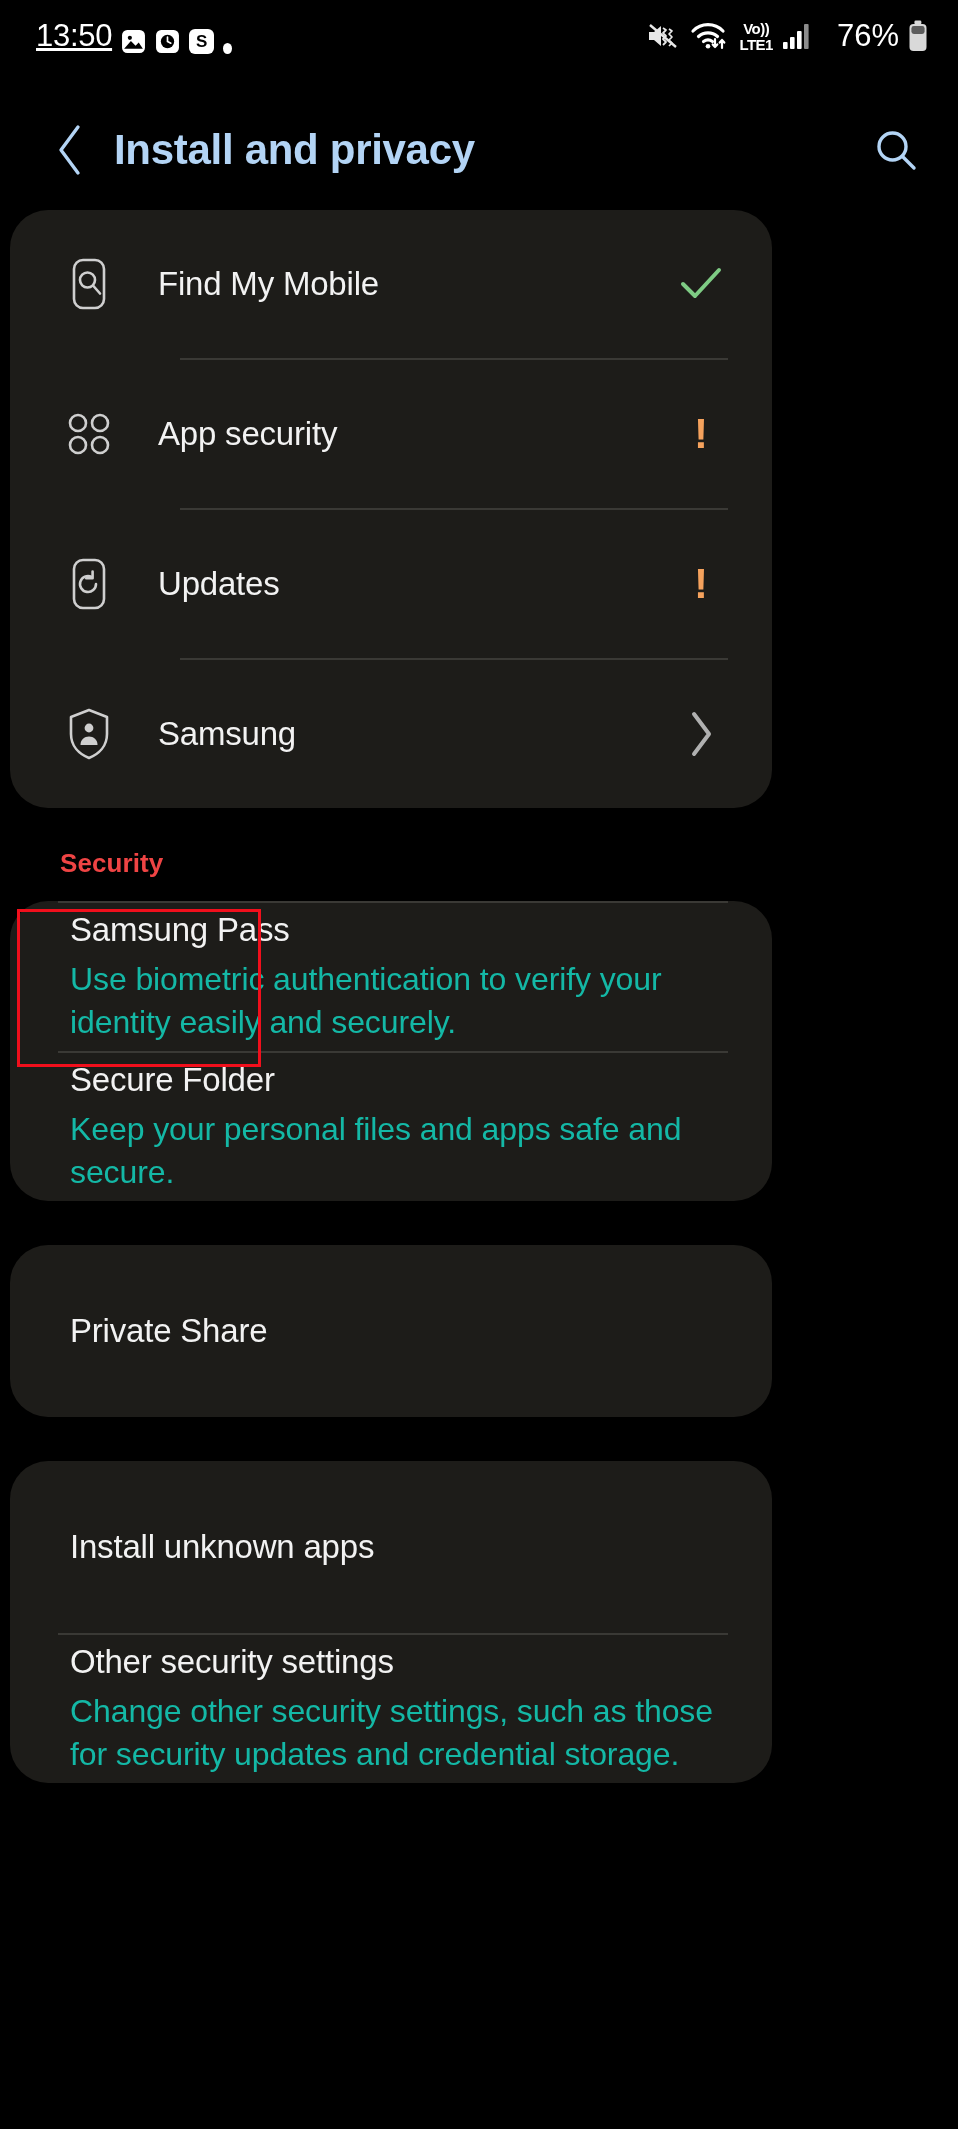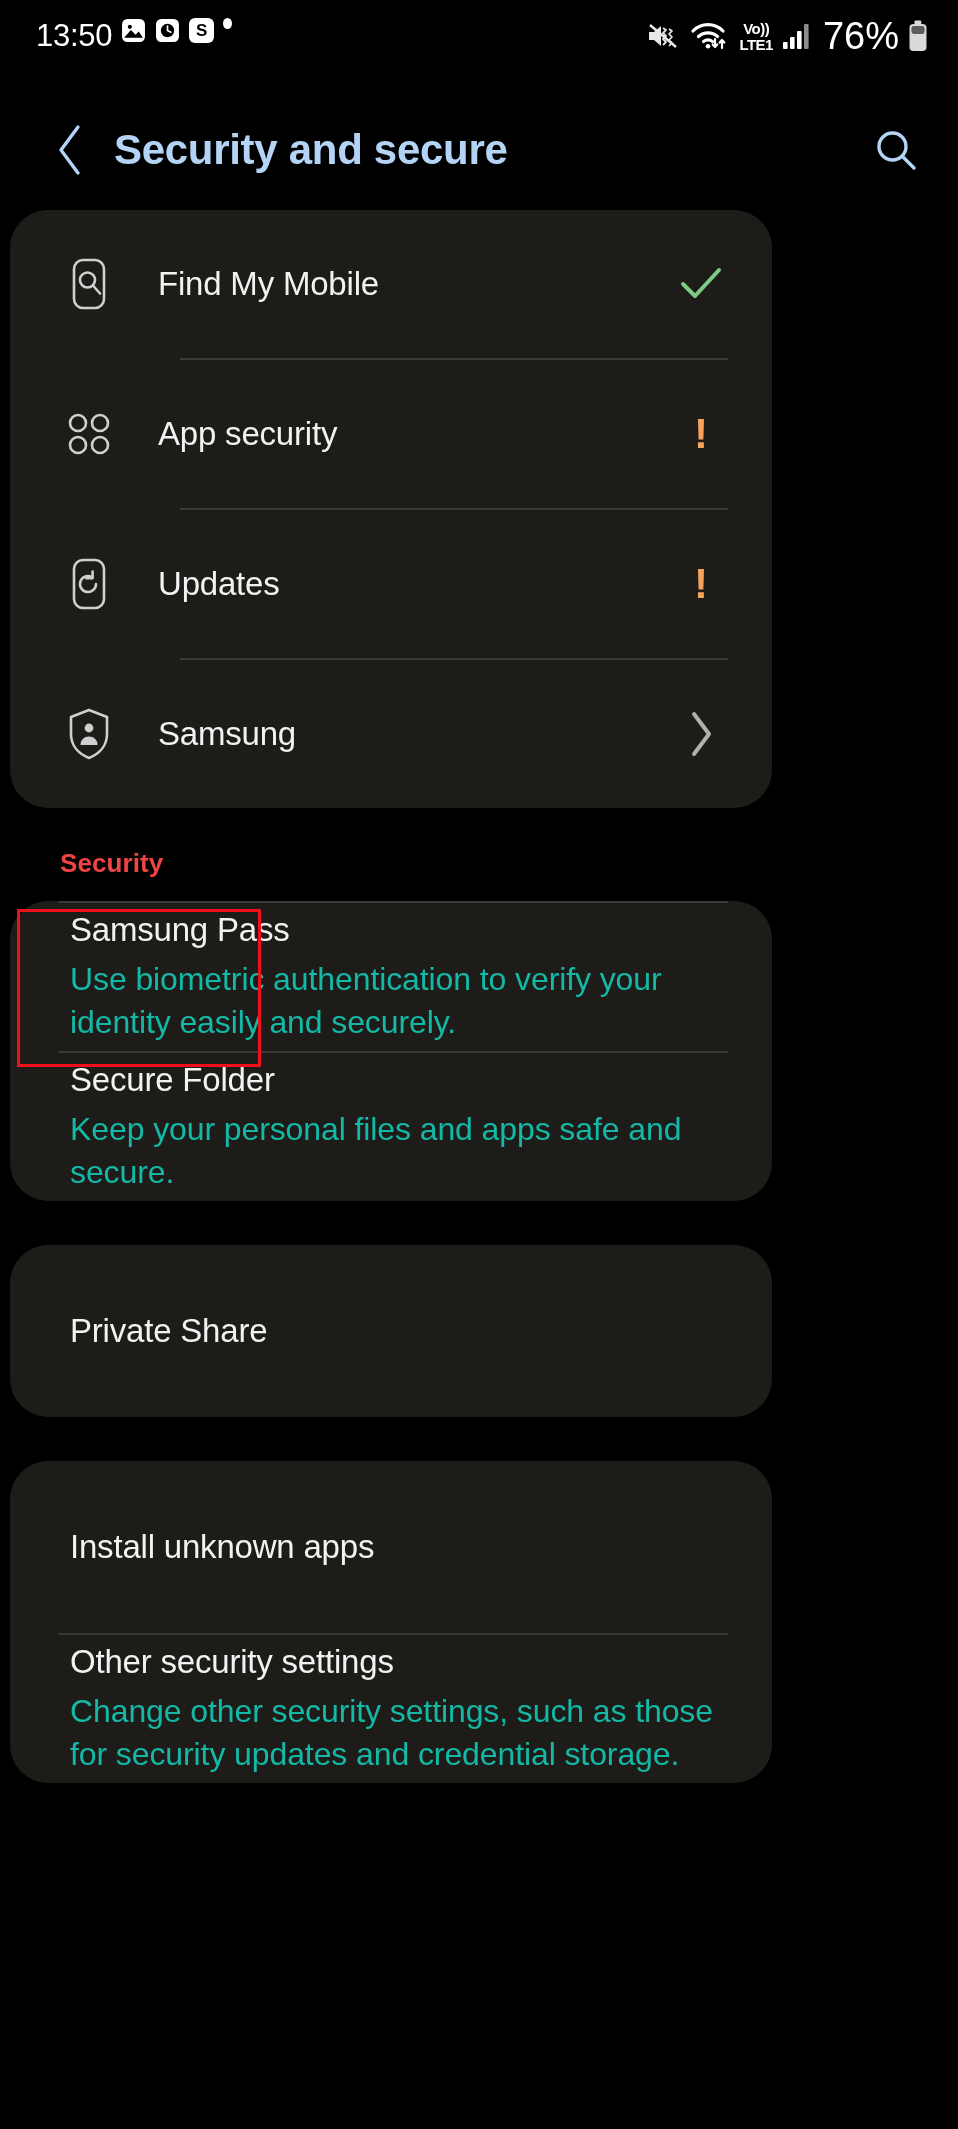--- a/index.html
+++ b/index.html
@@ -22,24 +22,24 @@
     position: absolute;
     top: 0; left: 0;
     width: 958px;
     height: 72px;
     display: flex;
     align-items: center;
     justify-content: space-between;
     padding: 0 30px 0 36px;
     color: #ffffff;
   }
-  .sb-left { display: flex; align-items: flex-start; gap: 9px; }
+  .sb-left { display: flex; align-items: flex-end; gap: 9px; text-decoration: underline; }
   .sb-clock { font-size: 31px; font-weight: 400; letter-spacing: -0.3px; }
   .sb-right { display: flex; align-items: center; gap: 9px; }
-  .sb-battery-pct { font-size: 38px; font-weight: 400; margin-left: 2px; }
+  .sb-battery-pct { font-size: 31px; font-weight: 400; margin-left: 16px; }
   .sb-ico { display: inline-flex; align-items: center; justify-content: center; }
   .notif-badge {
     width: 25px; height: 25px;
     border-radius: 6px;
     background: #ffffff;
     display: inline-flex;
     align-items: center;
     justify-content: center;
     font-size: 17px;
     font-weight: 700;
@@ -258,21 +258,21 @@
       </span>
     </div>
   </div>
 
   <div class="appbar">
     <div class="back-btn">
       <svg width="32" height="54" viewBox="0 0 32 54">
         <path d="M24 4 L7 27 L24 50" stroke="#b3d4f5" stroke-width="3.4" fill="none" stroke-linecap="round" stroke-linejoin="round"></path>
       </svg>
     </div>
-    <div class="appbar-title">Security and secure</div>
+    <div class="appbar-title">Install and privacy</div>
     <div class="search-btn">
       <svg width="48" height="48" viewBox="0 0 48 48">
         <circle cx="20.5" cy="20.5" r="13.5" stroke="#b3d4f5" stroke-width="3.4" fill="none"></circle>
         <path d="M30.5 30.5 L42 42" stroke="#b3d4f5" stroke-width="3.4" fill="none" stroke-linecap="round"></path>
       </svg>
     </div>
   </div>
 
   <div class="content">
 

